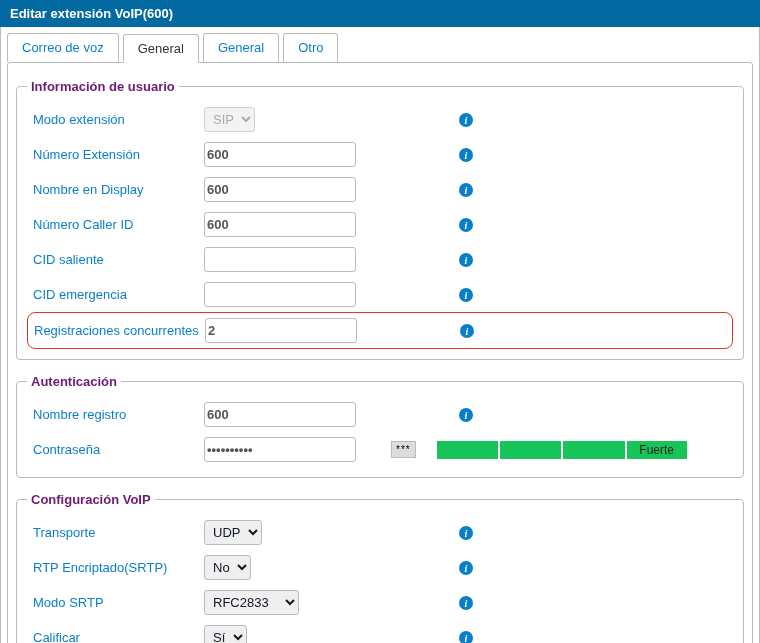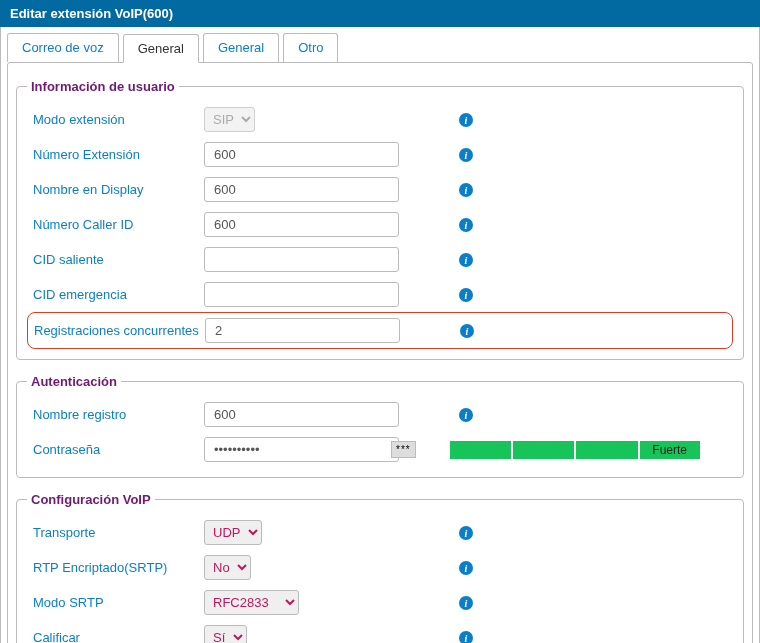--- a/index.html
+++ b/index.html
@@ -73,33 +73,34 @@
   .label {
     width: 175px;
     color: #0a7fc9;
     font-size: 13px;
     padding-left: 4px;
   }
   .input-col {
     width: 205px;
   }
   input[type="text"], input[type="password"] {
-    width: 195px;
-    padding: 4px 9px;
+    width: 152px;
+    padding: 4px 2px;
     border: 1px solid #bbb;
     border-radius: 3px;
     font-size: 13px;
     color: #555;
+    font-weight: bold;
   }
   select {
     padding: 3px 4px;
     border: 1px solid #bbb;
     border-radius: 3px;
     font-size: 13px;
-    color: #be185d;
+    color: #0f172a;
   }
   select:disabled {
     background: #eee;
     color: #888;
   }
   .info-col {
     margin-left: 50px;
     width: 24px;
   }
   .info-icon {
@@ -123,21 +124,21 @@
     background: #ddd;
     border: 1px solid #bbb;
     font-size: 10px;
     letter-spacing: 1px;
     cursor: pointer;
     margin-left: -18px;
   }
   .strength-wrap {
     display: flex;
     align-items: center;
-    margin-left: 34px;
+    margin-left: 21px;
   }
   .strength-bar {
     display: flex;
     width: 250px;
     height: 18px;
     gap: 2px;
   }
   .strength-seg {
     flex: 1;
     background: #17c45a;

